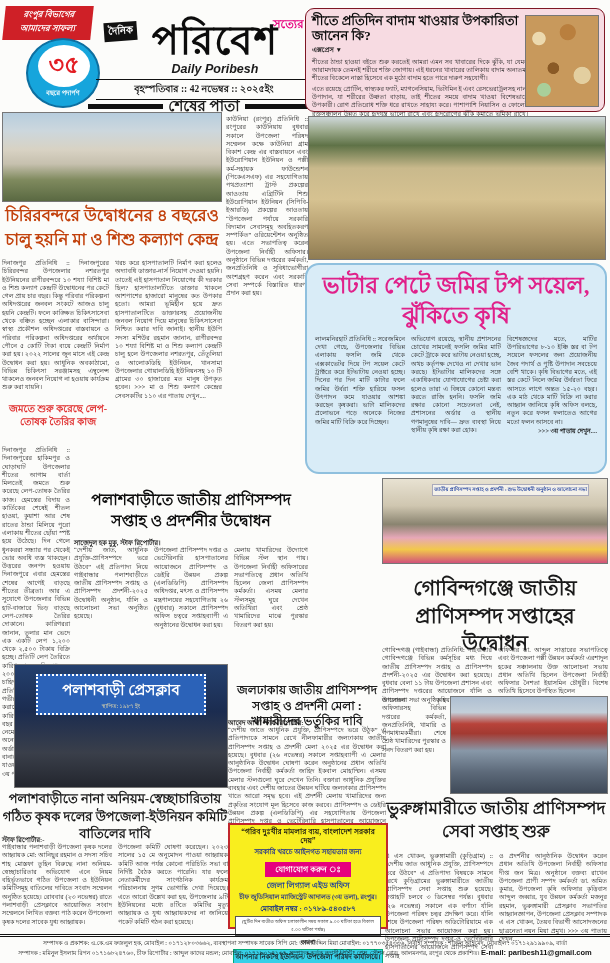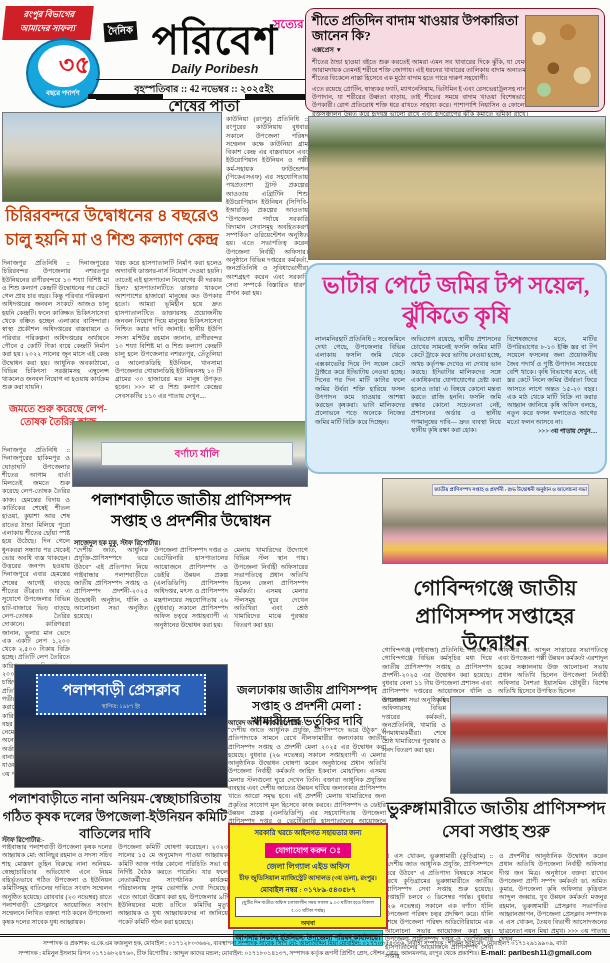--- a/index.html
+++ b/index.html
@@ -13,33 +13,33 @@
   .more{font-size:6.2px;font-weight:bold;text-align:right;color:#111;}
   .ph{border:1px solid #777;box-sizing:border-box;}
 
   
   .corner-badge{left:4px;top:6px;width:88px;height:34px;background:#cf2027;color:#fff;
       font-size:8.5px;font-weight:bold;font-style:italic;text-align:center;line-height:1.6;
       transform:skew(-6deg);padding-top:2px;box-sizing:border-box;}
   .anniv{left:26px;top:38px;width:74px;height:70px;background:#16a5dc;border-radius:50%;
       border:2px solid #0d6fa0;text-align:center;box-sizing:border-box;}
   .anniv-inner{position:absolute;left:10px;top:5px;width:52px;height:42px;background:#fff;
-      border-radius:50%;display:flex;align-items:center;justify-content:flex-end;}
+      border-radius:50%;display:flex;align-items:center;justify-content:center;}
   .anniv-num{color:#e31e24;font-size:24px;font-weight:bold;}
   .anniv-cap{position:absolute;left:0;right:0;bottom:7px;color:#fff;font-size:6.5px;font-weight:bold;}
   .tagline{left:236px;top:16px;width:170px;color:#e6007e;font-size:11.5px;font-weight:bold;text-align:center;}
   .logo-prefix{left:104px;top:22px;background:#111;color:#fff;font-size:10px;font-weight:bold;
       padding:1px 4px;transform:rotate(-4deg);}
   .logo-title{left:120px;top:20px;width:190px;font-size:40px;font-weight:bold;color:#0c0c0c;
       letter-spacing:1px;line-height:1;text-align:center;font-family:"DejaVu Serif",serif;}
   .logo-sub{left:120px;top:62px;width:190px;text-align:center;font-size:12.5px;font-weight:bold;
       font-style:italic;font-family:"Liberation Sans",sans-serif;}
   .dateline{left:96px;top:79px;width:216px;text-align:center;font-size:9.5px;font-weight:bold;
       border-top:1px solid #111;border-bottom:1px solid #111;padding:2px 0;}
-  .pagelabel-row{left:88px;top:94px;width:232px;display:flex;gap:5px;}
+  .pagelabel-row{left:88px;top:94px;width:232px;display:flex;align-items:center;gap:5px;}
   .pagelabel-row .bar{flex:1;height:5px;background:#111;}
   .pagelabel{font-size:15px;font-weight:bold;white-space:nowrap;}
 
   
   .badam-box{left:305px;top:8px;width:300px;height:104px;background:#f7dbe2;border:1.5px solid #7e1624;
       border-radius:9px;box-sizing:border-box;padding:5px 6px;}
   .badam-h{font-size:13px;font-weight:bold;width:212px;line-height:1.15;color:#0c0c0c;}
   .badam-body{width:216px;margin-top:2px;}
   .badam-photo{position:absolute;right:5px;top:6px;width:74px;height:92px;}
   .ph-nuts{background:
@@ -176,25 +176,20 @@
     <div class="bt">খরচ করে হাসপাতালটি নির্মাণ করা হলেও অদ্যাবধি ডাক্তার-নার্স নিয়োগ দেওয়া হয়নি। তাতেই এই হাসপাতাল নিয়োগের কী দরকার ছিল? হাসপাতালটিতে ডাক্তার থাকলে আশপাশের হাজারো মানুষের কত উপকার হতো। আমরা ভূমিহীন হয়ে দ্রুত হাসপাতালটিতে ডাক্তারসহ প্রয়োজনীয় জনবল নিয়োগ দিয়ে মানুষের চিকিৎসাসেবা নিশ্চিত করার দাবি জানাই। স্থানীয় ইউপি সদস্য মশিউর রহমান জানান, রাণীরবন্দর ১০ শয্যা বিশিষ্ট মা ও শিশু কল্যাণ কেন্দ্রটি চালু হলে উপজেলার নশরতপুর, তেঁতুলিয়া ও আলোকডিহি ইউনিয়ন, খানসামা উপজেলার গোয়ালডিহি ইউনিয়নসহ ১০ টি গ্রামের ৩০ হাজারের মত মানুষ উপকৃত হবেন। &gt;&gt;&gt; মা ও শিশু কল্যাণ কেন্দ্রের সেবসকটির ১১০ এর পাতায় দেখুন....</div>
   </div>
 
   <div class="abs kaunia-col">
     <div class="bt kaunia-body">কাউনিয়া (রংপুর) প্রতিনিধি :: রংপুরের কাউনিয়ায় বুধবার সকালে উপজেলা পরিষদ সম্মেলন কক্ষে কাউনিয়া গ্রাম বিকাশ কেন্দ্র এর বাস্তবায়নে এবং ইউরোপিয়ান ইউনিয়ন ও পল্লী কর্ম-সহায়ক ফাউন্ডেশন (পিকেএসএফ) এর সহযোগিতায় পথপ্রত্যাশা ট্রাস্ট প্রকল্পের আওতায় এগ্রিটিনি শিশু ইউরোপিয়ান ইউনিয়ন (সিপিবি-ইআরডি) প্রকল্পের আওতায় “উপজেলা পর্যায়ে সরকারি বিদ্যমান সেবাসমূহ অবহিতকরণ সম্পর্কিত” ওরিয়েন্টেশন অনুষ্ঠিত হয়। এতে সভাপতিত্ব করেন উপজেলা নির্বাহী অফিসার। অনুষ্ঠানে বিভিন্ন দপ্তরের কর্মকর্তা, জনপ্রতিনিধি ও সুবিধাভোগীরা অংশগ্রহণ করেন এবং সরকারি সেবা সম্পর্কে বিস্তারিত ধারণা প্রদান করা হয়।</div>
   </div>
 
   <div class="abs lep-h">জমতে শুরু করেছে লেপ-তোষক তৈরির কাজ</div>
   <div class="abs lep-body bt">দিনাজপুর প্রতিনিধি :: দিনাজপুরের হাকিমপুর ও ঘোড়াঘাট উপজেলার শীতের আগাম বার্তা মিলতেই জমতে শুরু করেছে লেপ-তোষক তৈরির কাজ। হেমন্তের বিদায় ও কার্তিকের শেষেই শীতল হাওয়া, কুয়াশা আর শেষ রাতের ঠান্ডা মিলিয়ে পুরো এলাকায় শীতের ছোঁয়া স্পষ্ট হয়ে উঠেছে। দিন গেলে ধুনকররা সন্ধ্যার পর থেকেই ভোর অবধি ব্যস্ত থাকছেন। উত্তরের জনপদ হওয়ায় দিনাজপুরে এবার হেমন্তের শেষের আগেই বাড়ছে শীতের তীব্রতা। আর এ সুযোগে উপজেলার বিভিন্ন হাট-বাজারে ভিড় বাড়ছে লেপ-তোষক তৈরির দোকানে। কারিগররা জানান, তুলার মান ভেদে এক একটি লেপ ১,২০০ থেকে ২,৫০০ টাকায় বিক্রি হচ্ছে। প্রতিটি লেপ তৈরিতে কারিগররা মজুরি পাচ্ছেন ২০০ থেকে ৩০০ টাকা। চাহিদা বেশি থাকায় প্রতিদিনই ভোর থেকে গভীর রাত পর্যন্ত কাজ করাতে হচ্ছে তাদের। স্থানীয় কারিগর বিপুল বলেন, “এ বছর শীত একটু আগেই নেমেছে। তাই কাজের চাপ অনেক বেশি। প্রতিদিনই অর্ডার আসছে লেপ-তোষক বানাতে।” শীত বেড়ে যাওয়ায় বাড়ছে গরম &gt;&gt;&gt; ৩য় পাতায় দেখুন....</div>
 
-  <div class="abs rally1-photo ph ph-rally">
-    <div class="rally-banner">
-      <span>বর্ণাঢ্য র্যালি</span>
-    </div>
-  </div>
   <div class="abs palash-h">পলাশবাড়ীতে জাতীয় প্রাণিসম্পদ সপ্তাহ ও প্রদর্শনীর উদ্বোধন</div>
   <div class="abs palash-byline byline">সাজেদুল হক মুকু, স্টাফ রিপোর্টার।</div>
   <div class="abs palash-body cols">
     <div class="bt">“দেশীয় জাত, আধুনিক প্রযুক্তি-প্রাণিসম্পদে ভরে উঠবে” এই প্রতিপাদ্য নিয়ে গাইবান্ধার পলাশবাড়ীতে জাতীয় প্রাণিসম্পদ সপ্তাহ ও প্রাণিসম্পদ প্রদর্শনী-২০২৫ উদ্বোধনী অনুষ্ঠান, র্যালি ও আলোচনা সভা অনুষ্ঠিত হয়েছে।</div>
     <div class="bt">উপজেলা প্রাণিসম্পদ দপ্তর ও ভেটেরিনারি হাসপাতালের আয়োজনে প্রাণিসম্পদ ও ডেইরি উন্নয়ন প্রকল্প (এলডিডিপি) প্রাণিসম্পদ অধিদপ্তর, মৎস্য ও প্রাণিসম্পদ মন্ত্রণালয়ের সহযোগিতায় ২৬ (বুধবার) সকালে প্রাণিসম্পদ অফিস চত্বরে সপ্তাহব্যাপী এ অনুষ্ঠানের উদ্বোধন করা হয়।</div>
     <div class="bt">মেলায় খামারিদের উদ্যোগে বিভিন্ন স্টল স্থান পায়। উপজেলা নির্বাহী অফিসারের সভাপতিত্বে প্রধান অতিথি ছিলেন জেলা প্রাণিসম্পদ কর্মকর্তা। এসময় মেলার স্টলসমূহ ঘুরে দেখেন অতিথিরা এবং শ্রেষ্ঠ খামারিদের মাঝে পুরস্কার বিতরণ করা হয়।</div>
   </div>
 
   <div class="abs press-photo ph ph-press">
     <div class="press-banner">
@@ -237,20 +232,21 @@
   <div class="abs jal-body bt">“দেশীয় জাতে আধুনিক প্রযুক্তি, প্রাণিসম্পদে ভরে উঠুক” এ প্রতিপাদ্যকে সামনে রেখে নীলফামারীর জলঢাকায় জাতীয় প্রাণিসম্পদ সপ্তাহ ও প্রদর্শনী মেলা ২০২৫ এর উদ্বোধন করা হয়েছে। বুধবার (২৬ নভেম্বর) সকালে সপ্তাহব্যাপী এ মেলার আনুষ্ঠানিক উদ্বোধন ঘোষণা করেন অনুষ্ঠানের প্রধান অতিথি উপজেলা নির্বাহী কর্মকর্তা জাহিদ ইকবাল মোহাম্মিন। এসময় মেলার স্টলগুলো ঘুরে দেখেন তিনি। বক্তারা আধুনিক প্রযুক্তির ব্যবহার এবং দেশীয় জাতের উন্নয়ন ঘটিয়ে জলঢাকার প্রাণিসম্পদ খাতে আরো সমৃদ্ধ হবে। এই প্রদর্শনী মেলায় খামারিদের জন্য প্রকৃতির সংযোগ মূল হিসেবে কাজ করবে। প্রাণিসম্পদ ও ডেইরি উন্নয়ন প্রকল্প (এলডিডিপি) এর সহযোগিতায় উপজেলা প্রাণিসম্পদ দপ্তর ও ভেটেরিনারি হাসপাতালের আয়োজনে অনুষ্ঠিত এই মেলা প্রাণিসম্পদ খাতের আধুনিকায়ন ও দক্ষতাবোধে নতুন কিছু উদ্ভাবন করবে বলে আশাবাদ ব্যক্ত করেন আয়োজকরা। উদ্বোধনের আগে একটি র্যালি বের হয়ে নগর প্রদক্ষিণ করা হয়। এসবর সবাই ১১টি উপজেলার প্রাণিসম্পদ কর্মকর্তা ব্যয় আর্থিক জনমানের সহযোগিতা উদ্বোধনী আয়োজনে &gt;&gt;&gt; ৩য় পাতায় দেখুন....</div>
 
   <div class="abs street-photo ph ph-street"></div>
   <div class="abs bhu-h">ভুরুঙ্গামারীতে জাতীয় প্রাণিসম্পদ সেবা সপ্তাহ শুরু</div>
   <div class="abs bhu-body cols">
     <div class="bt">এ এস খোকন, ভুরুঙ্গামারী (কুড়িগ্রাম) :: “দেশীয় জাত আধুনিক প্রযুক্তি, প্রাণিসম্পদে ভরে উঠবে” এ প্রতিপাদ্য বিষয়কে সামনে রেখে কুড়িগ্রামের ভুরুঙ্গামারীতে জাতীয় প্রাণিসম্পদ সেবা সপ্তাহ শুরু হয়েছে। সপ্তাহটি চলবে ৩ ডিসেম্বর পর্যন্ত। বুধবার (২৬ নভেম্বর) সকালে এক বর্ণাঢ্য র্যালি উপজেলা পরিষদ চত্বর প্রদক্ষিণ করে। র্যালি শেষে উপজেলা পরিষদ অডিটোরিয়ামে এক আলোচনা সভার আয়োজন করা হয়। উপজেলা প্রাণিসম্পদ দপ্তর ও ভেটেরিনারি হাসপাতালের আয়োজনে প্রাণিসম্পদ সেবা সপ্তাহ</div>
     <div class="bt">ও প্রদর্শনীর আনুষ্ঠানিক উদ্বোধন করেন প্রধান অতিথি উপজেলা নির্বাহী অফিসার দীপ্ত জন মিত্র। অনুষ্ঠানে বক্তব্য রাখেন উপজেলা প্রাণী সম্পদ কর্মকর্তা ডা. অমিত কুমার, উপজেলা কৃষি অফিসার কৃত্তিবাস আব্দুল জব্বার, যুব উন্নয়ন কর্মকর্তা মজনুর রহমান, ভুরুঙ্গামারী প্রেসক্লাব সভাপতির আহ্বানজ্ঞাপন, উপজেলা প্রেসক্লাব সম্পাদক এ এস খোকন, তৈয়ব বিভাগী আসোদজনের ছাত্রনেতা নয়ন মিয়া প্রমুখ। &gt;&gt;&gt; ৩য় পাতায় দেখুন....</div>
   </div>
 
   <div class="abs ad-box">
+    <div class="ad-l1">“গরিব দুঃখীর মামলার ব্যয়, বাংলাদেশ সরকার দেয়”</div>
     <div class="ad-l2">সরকারি খরচে আইনগত সহায়তার জন্য</div>
     <div class="ad-contact">যোগাযোগ করুন ঃ</div>
     <div class="ad-office">জেলা লিগ্যাল এইড অফিস</div>
     <div class="ad-court">চীফ জুডিসিয়াল ম্যাজিস্ট্রেট আদালত (৩য় তলা), রংপুর।</div>
     <div class="ad-mob">মোবাইল নম্বর : ০১৭৮৯-৫৪৩৫৮৭</div>
     <div class="ad-hours">(ছুটির দিন ব্যতীত অফিস চলাকালীন সময় সকাল ৯.০০ ঘটিকা হতে বিকাল ৫.০০ ঘটিকা পর্যন্ত)</div>
     <div class="ad-or">অথবা</div>
     <div class="ad-alt">আপনার নিকটস্থ ইউনিয়ন/ উপজেলা পরিষদ কার্যালয়ে।</div>
   </div>
 

